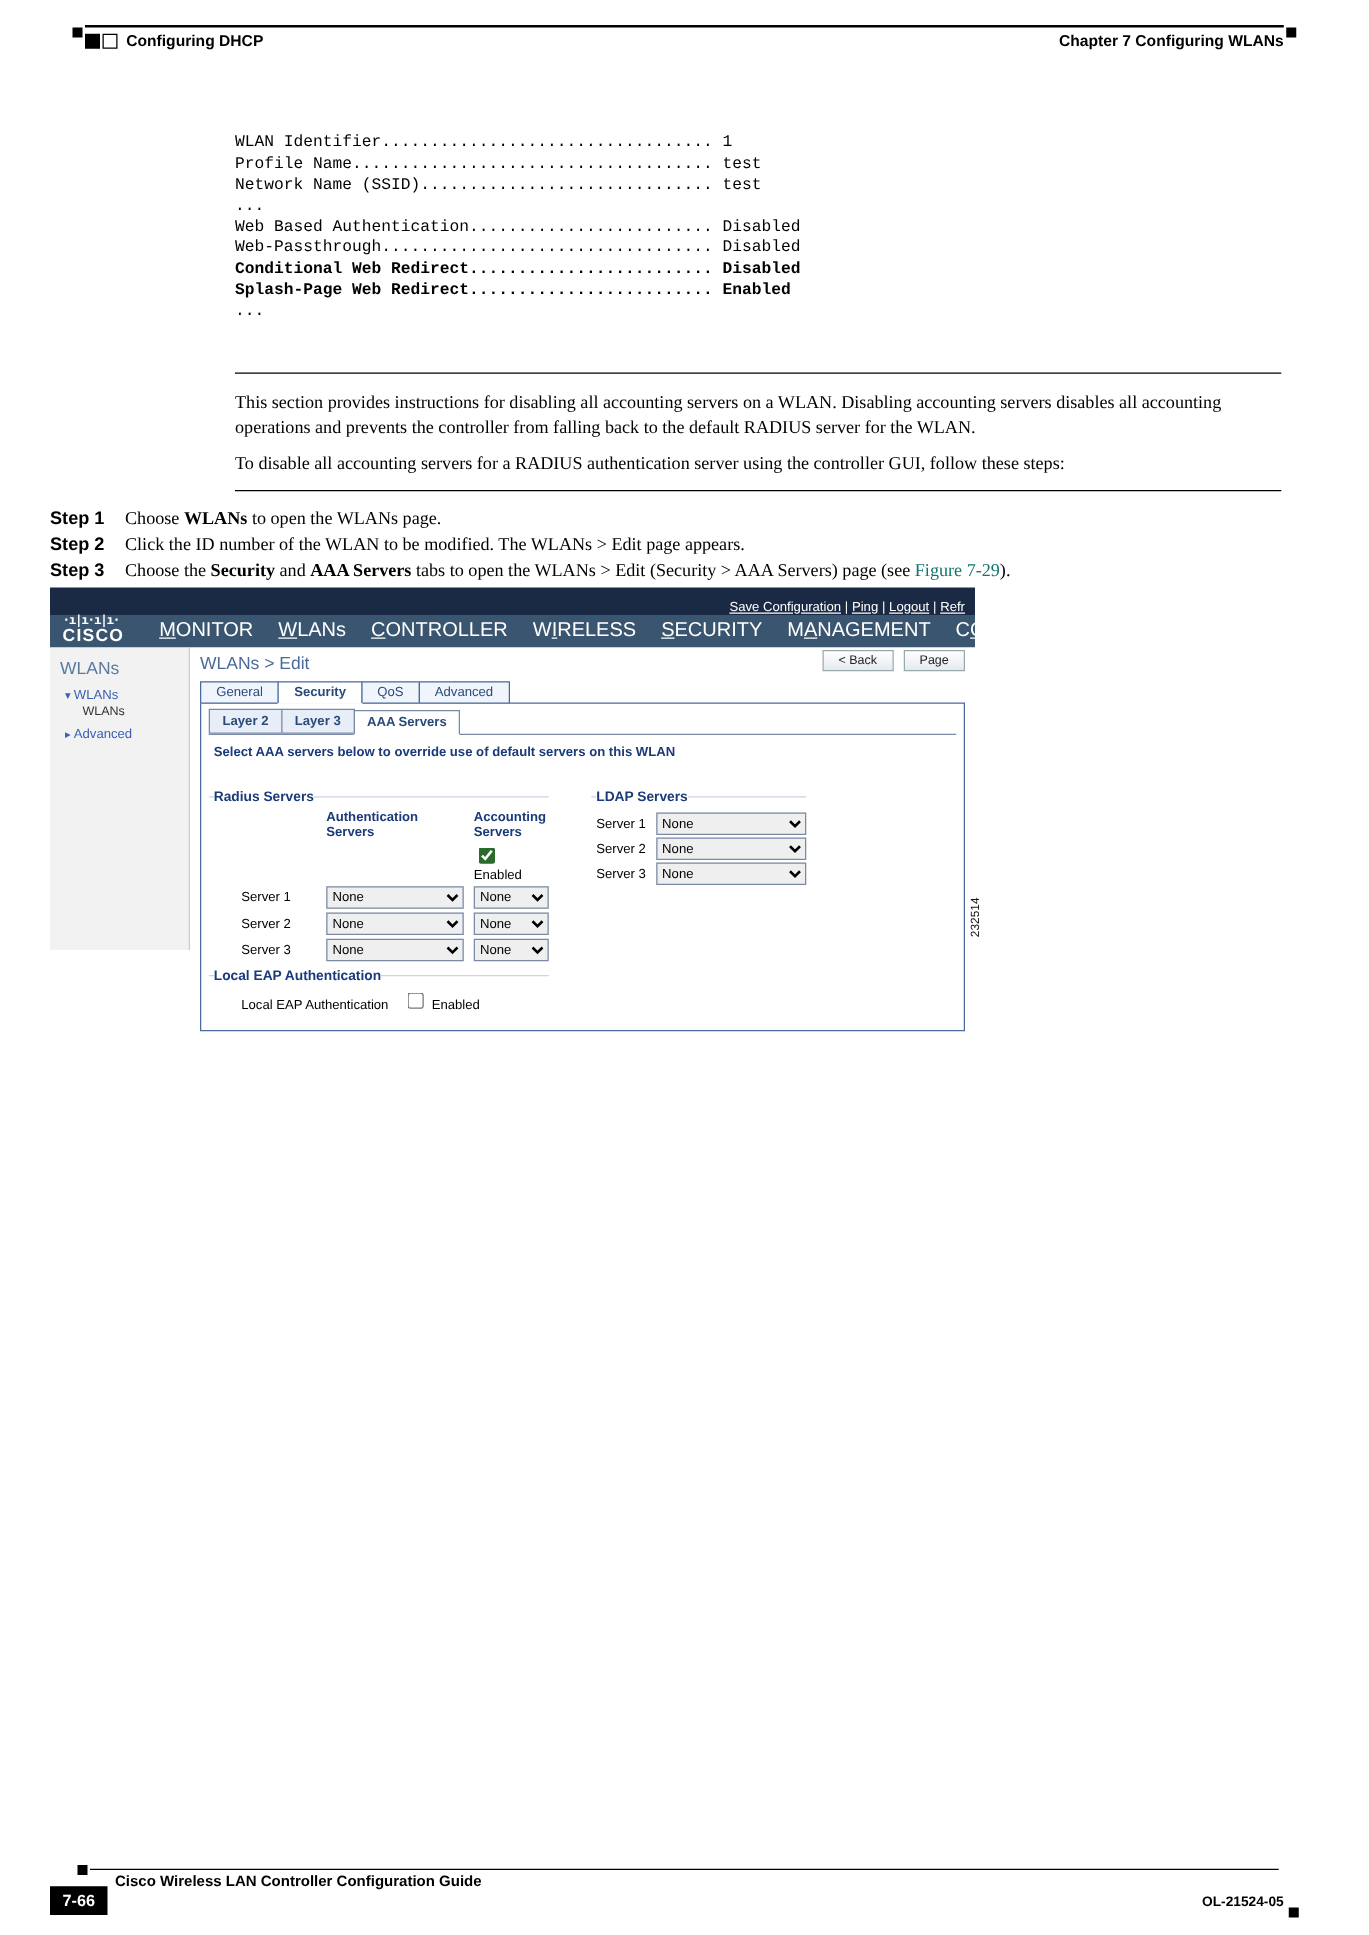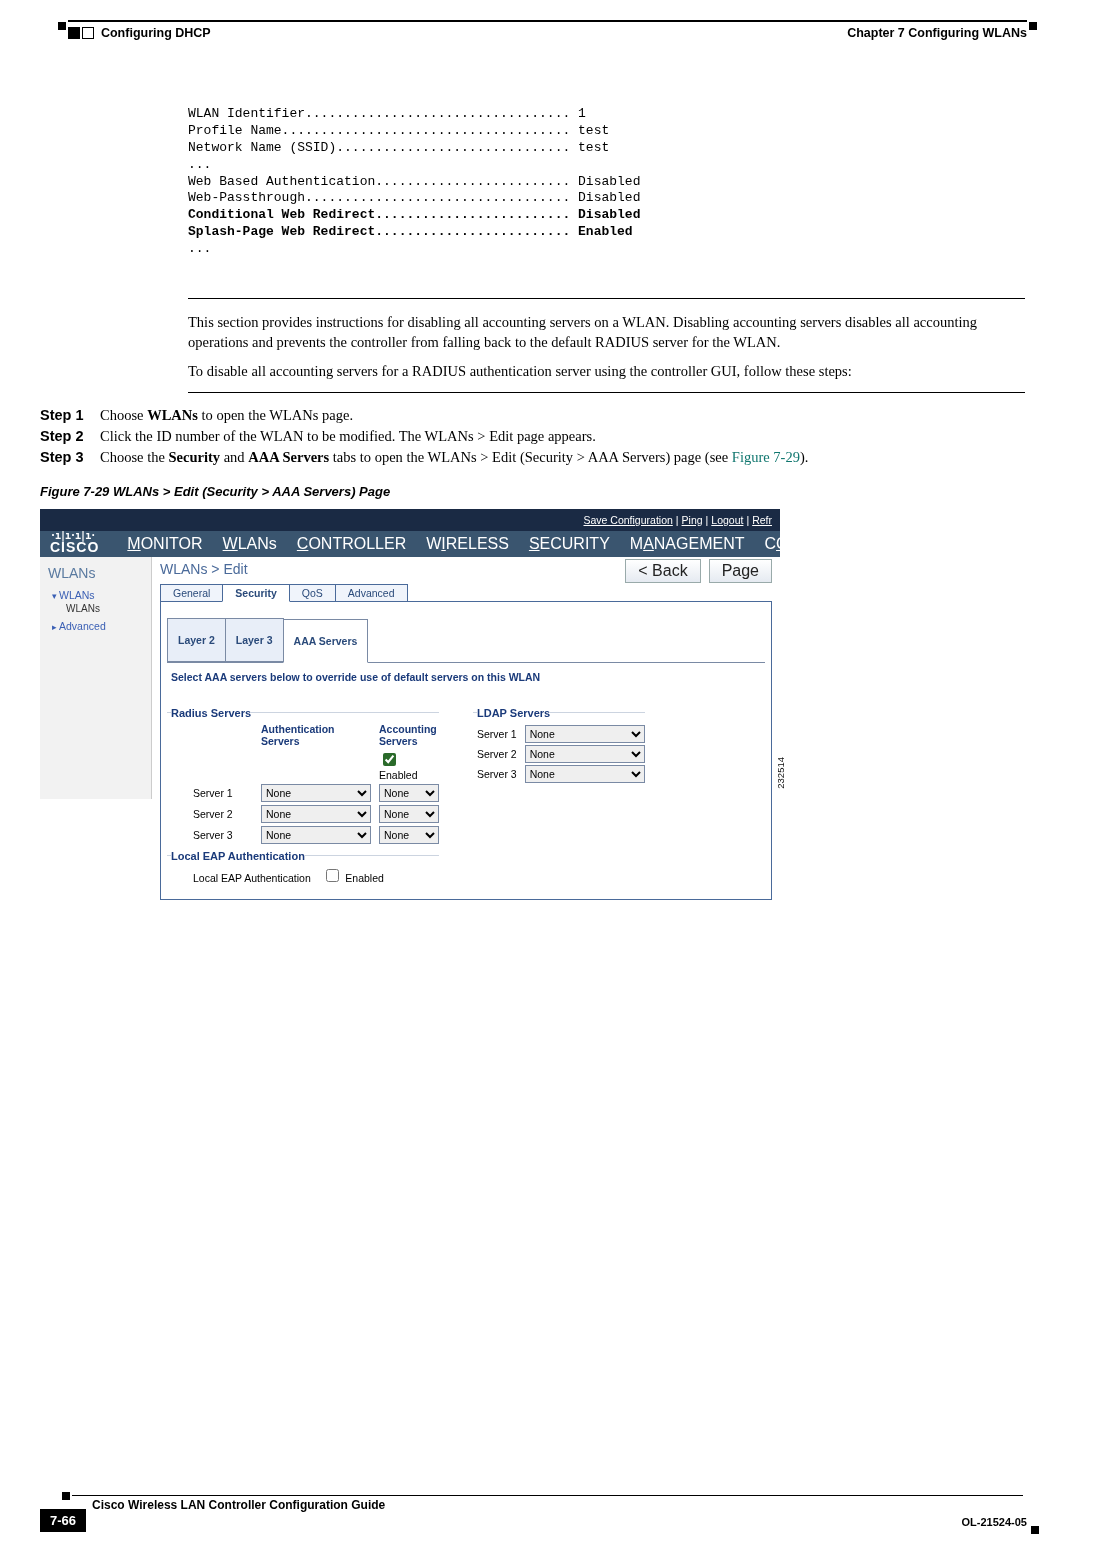--- a/index.html
+++ b/index.html
@@ -26,47 +26,47 @@
   .steps { margin:10px 0 14px 0; }
   .step-row { display:flex; gap:14px; margin:4px 0; font-size:14.5px; }
   .step-lbl { font-family:Arial,Helvetica,sans-serif; font-weight:bold; min-width:46px; }
   .b { font-weight:bold; }
   a.figref { color:#0f766e; text-decoration:none; }
 
   .figcap { font-family:Arial,Helvetica,sans-serif; font-style:italic; font-weight:bold; font-size:13px; margin:18px 0 10px 0; }
 
   
   .fig { position:relative; width:740px; height:290px; font-family:Arial,Helvetica,sans-serif; font-size:11px; }
-  .fig-top { height:22px; background:#1a2a44; color:#fff; display:flex; justify-content:flex-end; align-items:center; padding:0 8px; gap:3px; font-size:10.5px; }
+  .fig-top { height:22px; background:#1a2a44; color:#fff; display:flex; justify-content:flex-end; align-items:flex-end; padding:0 8px; gap:3px; font-size:10.5px; }
   .fig-top span { text-decoration:underline; cursor:pointer; }
   .fig-nav { height:26px; background:#3a556f; display:flex; align-items:center; }
   .cisco-logo { color:#fff; font-weight:bold; font-size:14px; letter-spacing:1px; padding:0 18px 0 10px; position:relative; }
   .cisco-bars { font-family:monospace; font-size:10px; letter-spacing:-1px; line-height:6px; display:block; }
   .nav-item { color:#fff; font-size:16px; padding:0 10px; cursor:pointer; }
   .nav-item u { text-decoration:underline; }
 
   .fig-body { position:absolute; top:48px; bottom:0; left:0; right:0; display:flex; }
   .fig-side { width:112px; background:#f2f2f2; border-right:1px solid #ccc; padding:6px 6px; box-sizing:border-box; font-size:10.5px; }
   .fig-side-title { color:#5a7aa0; font-size:14px; margin:2px 0 8px 2px; }
   .side-item { color:#3a5fb4; cursor:pointer; margin:2px 0 2px 6px; }
   .side-item.open::before { content:"▾ "; color:#3a5fb4; font-size:9px; }
   .side-item.closed::before { content:"▸ "; color:#3a5fb4; font-size:9px; }
   .side-sub { color:#333; margin:2px 0 6px 20px; font-size:10px; }
 
   .fig-main { flex:1; background:#fff; position:relative; padding:4px 8px 6px 8px; box-sizing:border-box; }
   .crumb { color:#4a6a9a; font-size:14px; }
   .back-apply { position:absolute; top:2px; right:8px; display:flex; gap:8px; }
-  .btn { display:inline-block; border:1px solid #9aa; background:linear-gradient(#fff,#e5eaf1); padding:2px 12px; font-size:16px; cursor:pointer; color:#222;text-align:right; }
+  .btn { display:inline-block; border:1px solid #9aa; background:linear-gradient(#fff,#e5eaf1); padding:2px 12px; font-size:10px; cursor:pointer; color:#222;text-align:right; }
 
   .tabs1 { margin-top:6px; display:flex; }
   .tab { border:1px solid #4a6a9a; padding:2px 12px; font-size:10.5px; color:#2a4a7a; background:#f0f4fb; cursor:pointer; position:relative; top:1px; margin-right:-1px; }
   .tab.active { background:#fff; font-weight:bold; border-bottom:1px solid #fff; z-index:2; }
   .tabpane { border:1px solid #4a6a9a; background:#fff; padding:4px 6px 8px 6px; margin-top:0; }
   .tabs2 { display:flex; }
-  .itab { border:1px solid #7a8aa4; padding:15px 10px; font-size:10.5px; color:#2a4a7a; background:#e8eef8; cursor:pointer; margin-right:-1px; font-weight:bold;margin-top:12px; }
+  .itab { border:1px solid #7a8aa4; padding:3px 10px; font-size:10.5px; color:#2a4a7a; background:#e8eef8; cursor:pointer; margin-right:-1px; font-weight:bold; }
   .itab.active { background:#fff; border-bottom:1px solid #fff; position:relative; top:1px; z-index:2; }
   .itabs-rule { border-top:1px solid #7a8aa4; margin-top:0; }
 
   .panel-txt { color:#1a3a7a; font-weight:bold; margin:8px 0 20px 4px; font-size:10.5px; }
   .cols { display:flex; gap:30px; }
   .legend { color:#1a3a7a; font-weight:bold; border:none; padding:0; }
   fieldset { border:none; border-top:1px solid #ccd4e0; margin:4px 0 6px 0; padding:4px 0 0 4px; }
 
   .srv-table { display:grid; grid-template-columns:60px 110px 60px; gap:3px 8px; align-items:center; font-size:10.5px; margin-left:22px; }
   .srv-head { color:#1a3a7a; font-weight:bold; text-align:left; }
@@ -135,21 +135,20 @@
       <span class="step-lbl">Step 2</span>
       <span>Click the ID number of the WLAN to be modified. The WLANs &gt; Edit page appears.</span>
     </div>
     <div class="step-row">
       <span class="step-lbl">Step 3</span>
       <span>
         <span>Choose the </span><span class="b">Security</span><span> and </span><span class="b">AAA Servers</span><span> tabs to open the WLANs &gt; Edit (Security &gt; AAA Servers) page (see </span><a class="figref" href="#">Figure 7-29</a><span>).</span>
       </span>
     </div>
 
-    <div class="figcap">Figure 7-29   WLANs &gt; Edit (Security &gt; AAA Servers) Page</div>
 
     <div class="fig">
       <div class="fig-top">
         <span>Save Configuration</span> |
         <span>Ping</span> |
         <span>Logout</span> |
         <span>Refr</span>
       </div>
       <div class="fig-nav">
         <div class="cisco-logo">

